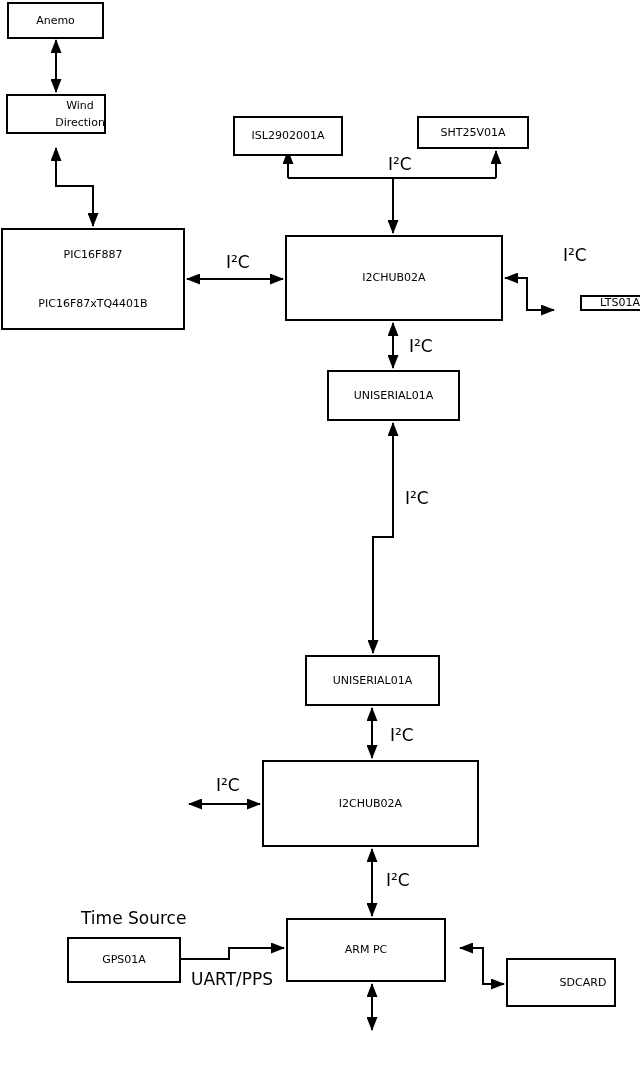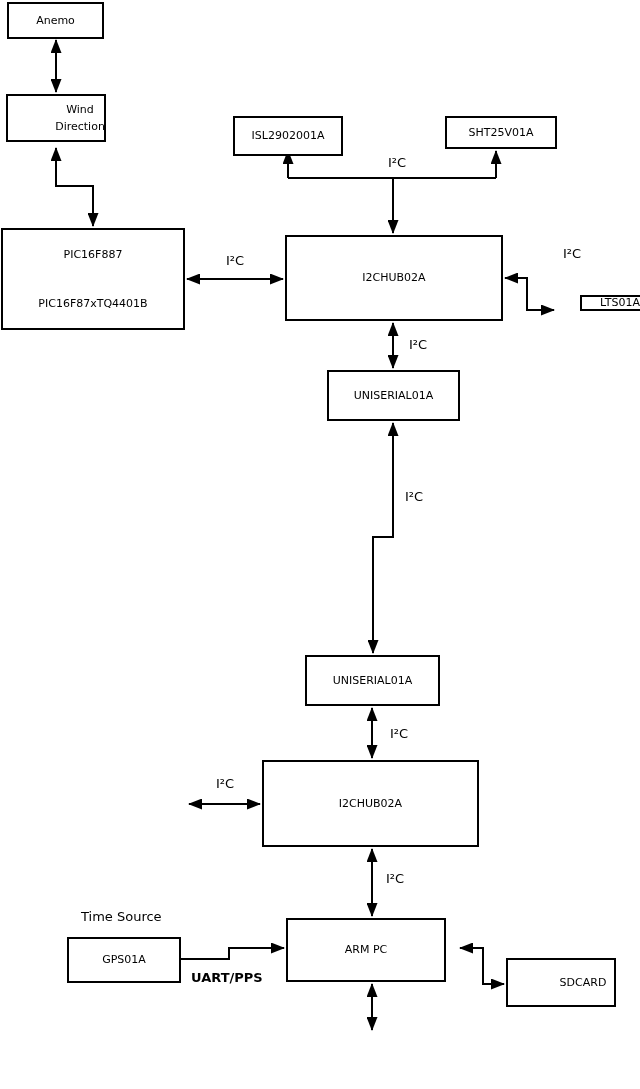--- a/index.html
+++ b/index.html
@@ -8,21 +8,21 @@
     font-family:"DejaVu Sans", sans-serif; color:#000; overflow:hidden;
   }
   #wires { position:absolute; left:0; top:0; width:640px; height:1089px; }
   .node {
     position:absolute; box-sizing:border-box;
     border:2px solid #000; background:#fff;
     display:flex; flex-direction:column; align-items:center; justify-content:center;
     text-align:center; font-size:11px; line-height:1.55; white-space:nowrap;
   }
   .elabel {
-    position:absolute; font-size:13px; line-height:1; white-space:nowrap;
+    position:absolute; font-size:17px; line-height:1; white-space:nowrap;
   }
 </style>
 </head>
 <body>
 
 <div id="canvas">
 
   <svg id="wires" viewBox="0 0 640 1089" xmlns="http://www.w3.org/2000/svg">
     <defs>
       <marker id="ah" viewBox="0 0 14 11" refX="13" refY="5.5" markerWidth="14" markerHeight="11" markerUnits="userSpaceOnUse" orient="auto-start-reverse">
@@ -46,35 +46,35 @@
       <polyline points="173,959 229,959 229,948 284,948" marker-end="url(#ah)"></polyline>
       <polyline points="460,948 483,948 483,984 504,984" marker-start="url(#ah)" marker-end="url(#ah)"></polyline>
       <polyline points="372,984 372,1030" marker-start="url(#ah)" marker-end="url(#ah)"></polyline>
     </g>
   </svg>
 
   <div class="node" style="left:7px; top:2px; width:97px; height:37px;">
     <span>Anemo</span>
   </div>
 
-  <div class="node" style="left:6px; top:94px; width:100px; height:48px;padding-left:48px;">
+  <div class="node" style="left:6px; top:94px; width:100px; height:40px;padding-left:48px;">
     <span>Wind</span>
     <span>Direction</span>
   </div>
 
   <div class="node" style="left:1px; top:228px; width:184px; height:102px;gap:32px;">
     <span>PIC16F887</span>
     <span>PIC16F87xTQ4401B</span>
   </div>
 
   <div class="node" style="left:233px; top:116px; width:110px; height:40px;">
     <span>ISL2902001A</span>
   </div>
 
-  <div class="node" style="left:445px; top:116px; width:112px; height:33px;text-align:center;">
+  <div class="node" style="left:417px; top:116px; width:112px; height:33px;text-align:center;">
     <span>SHT25V01A</span>
   </div>
 
   <div class="node" style="left:285px; top:235px; width:218px; height:86px;">
     <span>I2CHUB02A</span>
   </div>
 
   <div class="node" style="left:580px; top:295px; width:80px; height:16px;">
     <span>LTS01A</span>
   </div>
@@ -107,15 +107,15 @@
 
   <span class="elabel" style="left:226px; top:254px;">I²C</span>
   <span class="elabel" style="left:388px; top:156px;">I²C</span>
   <span class="elabel" style="left:563px; top:247px;">I²C</span>
   <span class="elabel" style="left:409px; top:338px;">I²C</span>
   <span class="elabel" style="left:405px; top:490px;">I²C</span>
   <span class="elabel" style="left:390px; top:727px;">I²C</span>
   <span class="elabel" style="left:216px; top:777px;">I²C</span>
   <span class="elabel" style="left:386px; top:872px;">I²C</span>
   <span class="elabel" style="left:81px; top:910px;text-align:right;">Time Source</span>
-  <span class="elabel" style="left:191px; top:971px;font-weight:bold;">UART/PPS</span>
+  <span class="elabel" style="left:191px; top:971px;">UART/PPS</span>
 
 </div>
 
 </body></html>

